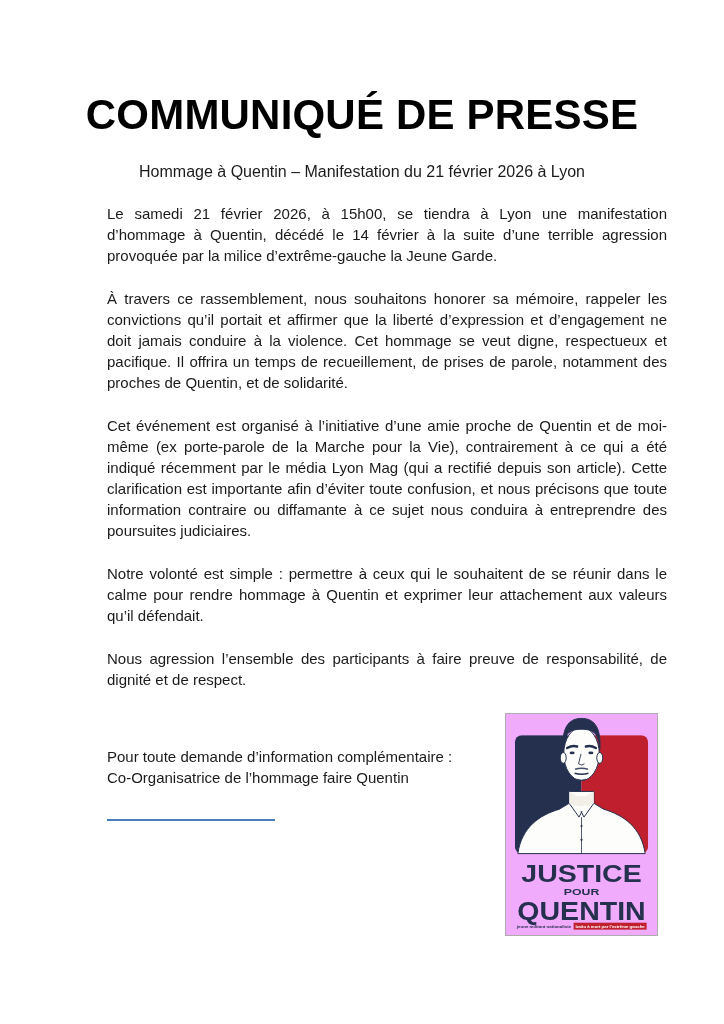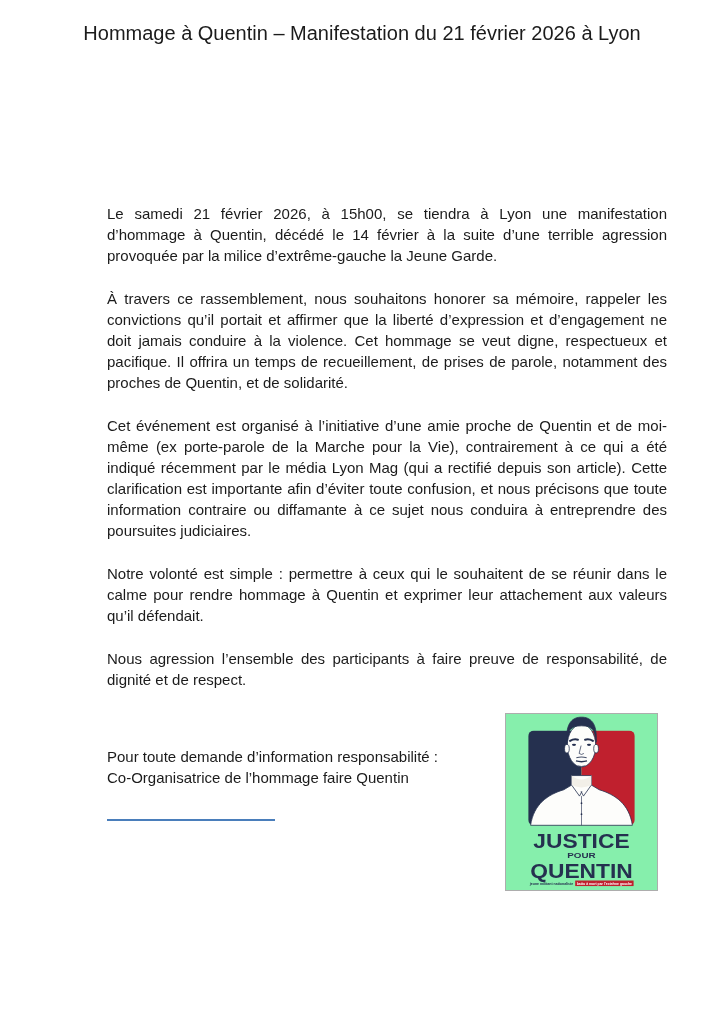--- a/index.html
+++ b/index.html
@@ -16,21 +16,21 @@
     margin:92px 0 0 0;
     font-size:42px;
     line-height:46px;
     font-weight:700;
     color:#000000;
     white-space:nowrap;
     letter-spacing:0.2px;
   }
   .doc-subtitle {
     margin-top:24px;
-    font-size:20px;
+    font-size:16px;
     line-height:19px;
     color:#1b1b1b;
   }
   .content {
     position:absolute;
     left:88px; top:181px;
     width:560px;
     margin-left:19px;
   }
   .content p {
@@ -42,45 +42,46 @@
   }
   .contact { margin-top:56px; font-size:15px; line-height:21px; }
   .sig-line {
     margin-top:31px;
     width:168px; height:2px;
     background:#4a7ebb;
   }
   .poster {
     position:absolute;
     left:505px; top:713px;
-    width:153px; height:178px;
+    width:153px; height:223px;
     box-sizing:border-box;
     border:1px solid #adadad;
-    background:#86efac;
+    background:#f0abfc;
   }
   .poster svg { display:block; width:100%; height:100%; }
 </style>
 </head>
 <body>
 
 <div class="page">
 
   <div class="doc-header">
+    <h1 class="doc-title">COMMUNIQUÉ DE PRESSE</h1>
     <div class="doc-subtitle">Hommage à Quentin – Manifestation du 21 février 2026 à Lyon</div>
   </div>
 
   <div class="content">
     <p>Le samedi 21 février 2026, à 15h00, se tiendra à Lyon une manifestation d’hommage à Quentin, décédé le 14 février à la suite d’une terrible agression provoquée par la milice d’extrême-gauche la Jeune Garde.</p>
     <p>À travers ce rassemblement, nous souhaitons honorer sa mémoire, rappeler les convictions qu’il portait et affirmer que la liberté d’expression et d’engagement ne doit jamais conduire à la violence. Cet hommage se veut digne, respectueux et pacifique. Il offrira un temps de recueillement, de prises de parole, notamment des proches de Quentin, et de solidarité.</p>
     <p>Cet événement est organisé à l’initiative d’une amie proche de Quentin et de moi-même (ex porte-parole de la Marche pour la Vie), contrairement à ce qui a été indiqué récemment par le média Lyon Mag (qui a rectifié depuis son article). Cette clarification est importante afin d’éviter toute confusion, et nous précisons que toute information contraire ou diffamante à ce sujet nous conduira à entreprendre des poursuites judiciaires.</p>
     <p>Notre volonté est simple : permettre à ceux qui le souhaitent de se réunir dans le calme pour rendre hommage à Quentin et exprimer leur attachement aux valeurs qu’il défendait.</p>
     <p>Nous agression l’ensemble des participants à faire preuve de responsabilité, de dignité et de respect.</p>
 
     <div class="contact">
-      <div>Pour toute demande d’information responsabilité :</div>
+      <div>Pour toute demande d’information complémentaire :</div>
       <div>Co-Organisatrice de l’hommage faire Quentin</div>
     </div>
 
     <div class="sig-line"></div>
   </div>
 
   <div class="poster">
     <svg viewBox="0 0 153 223" xmlns="http://www.w3.org/2000/svg">
       <defs>
         <clipPath id="blocksClip">

